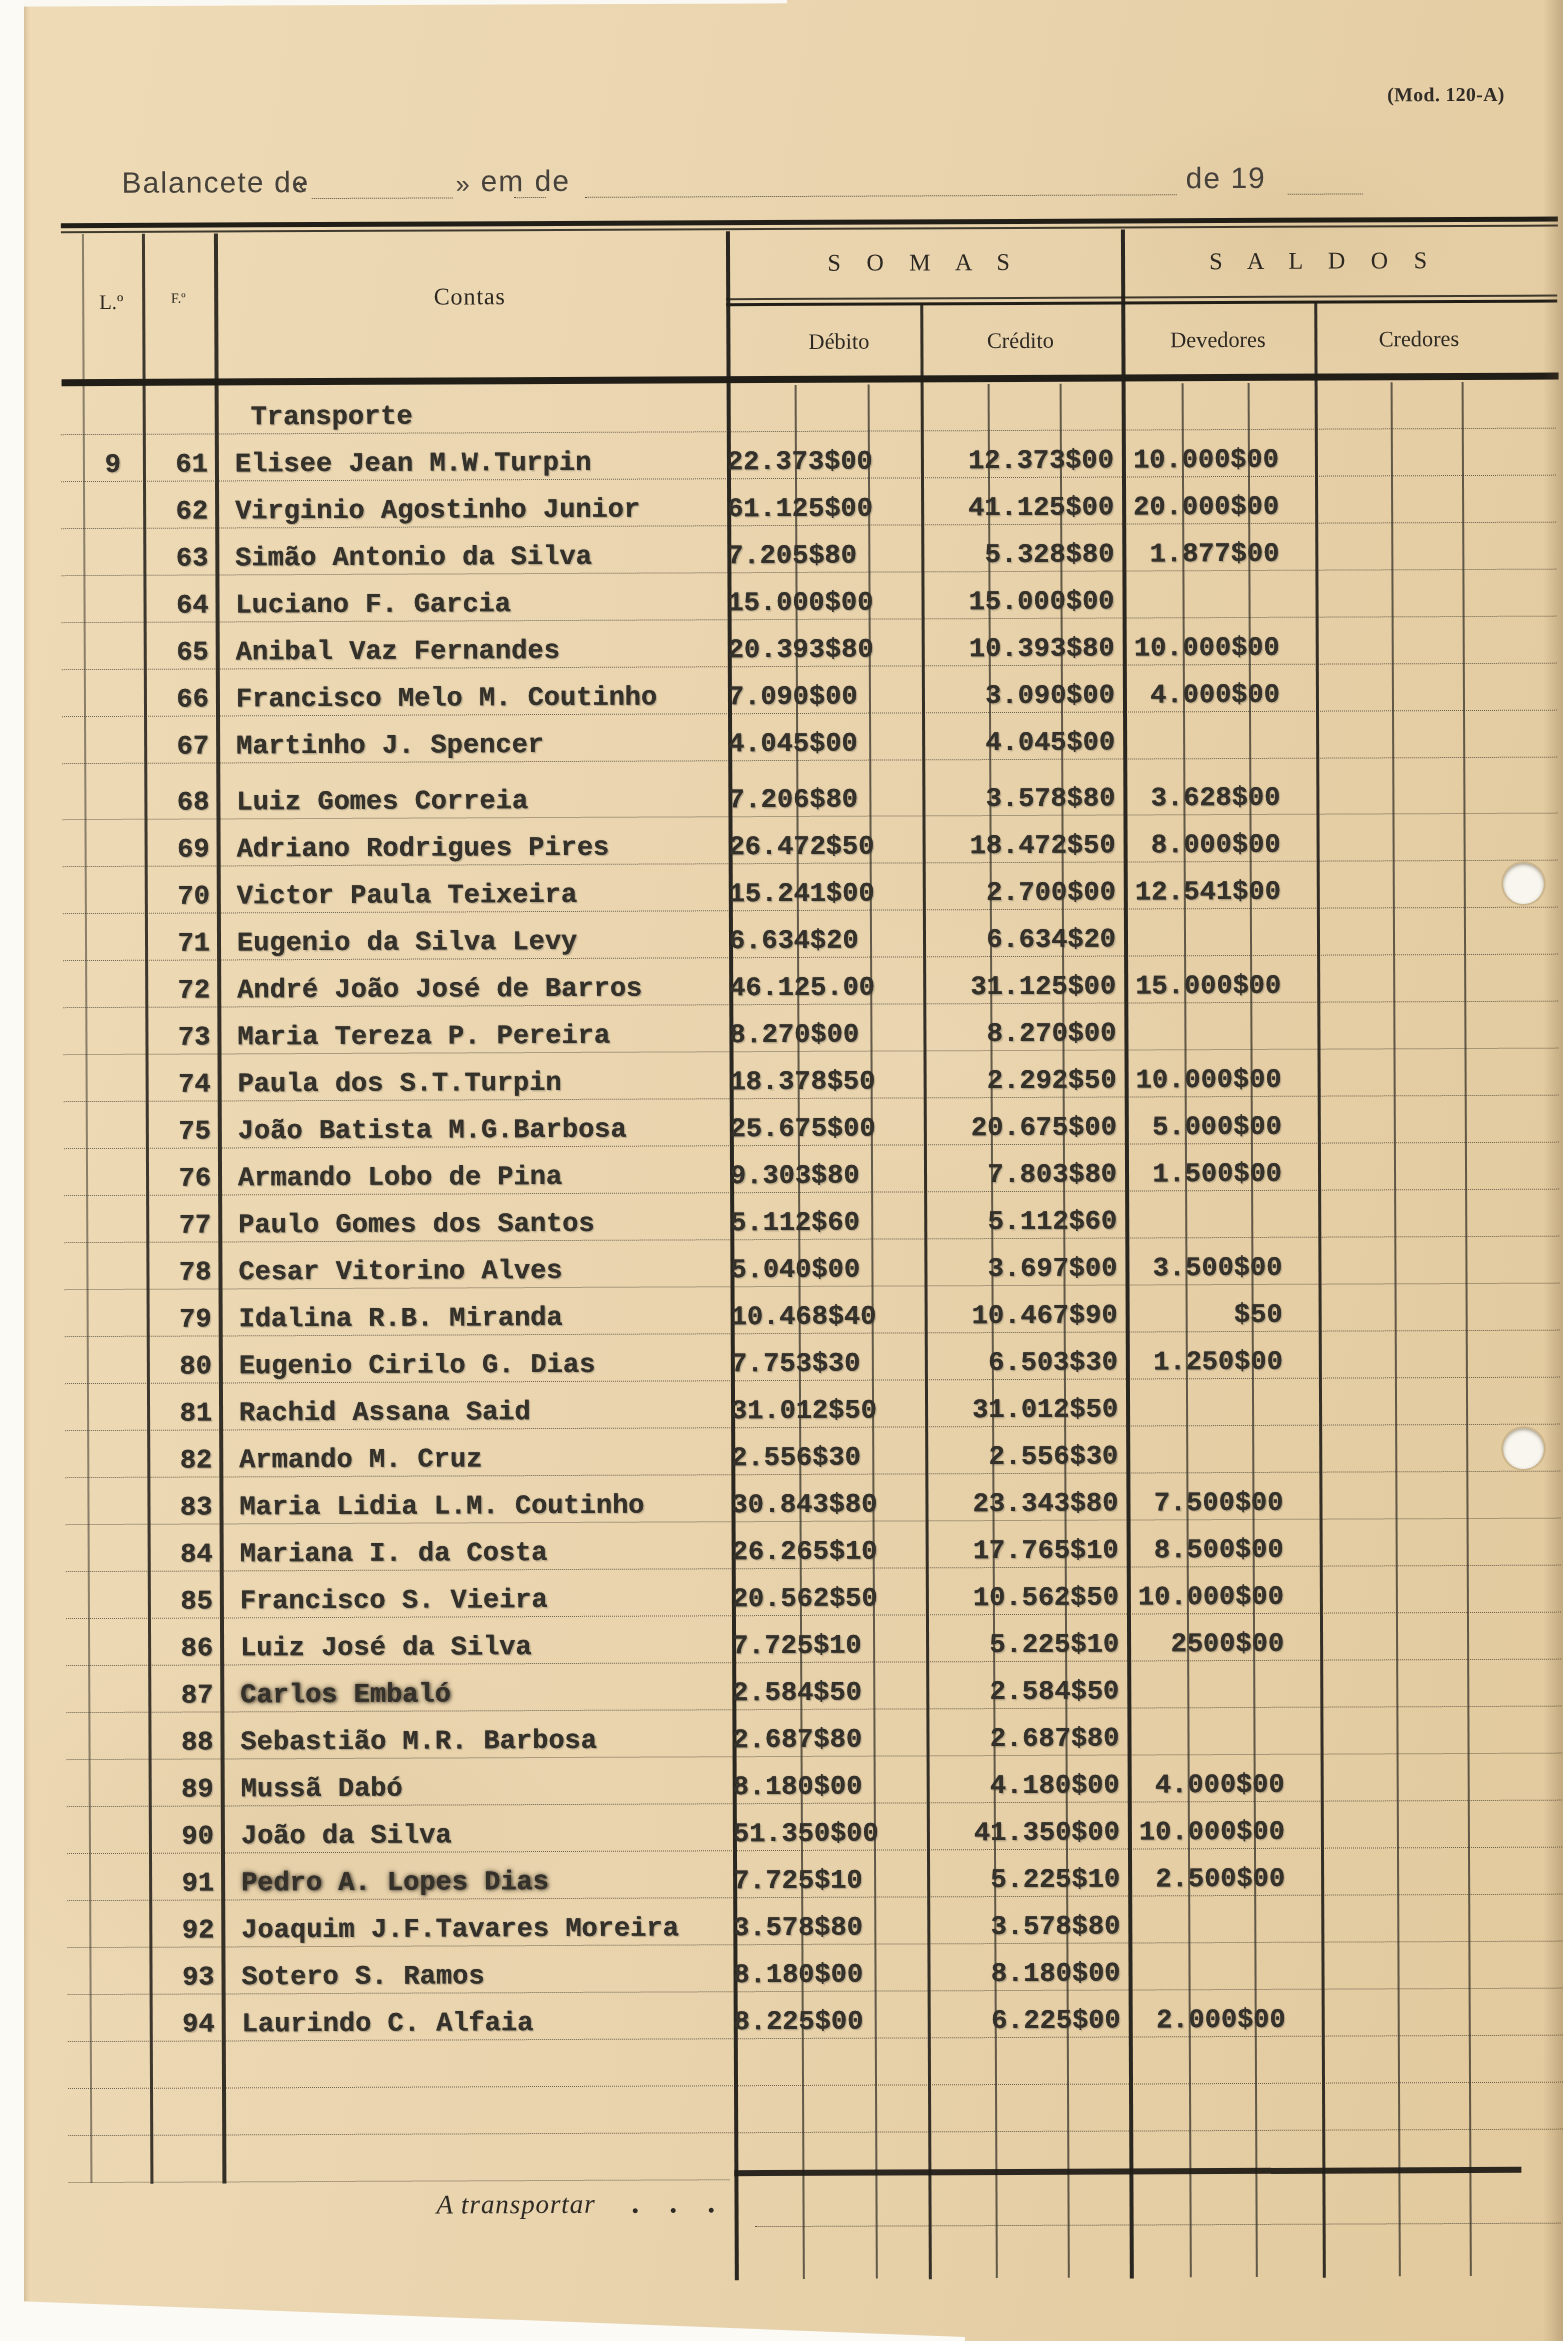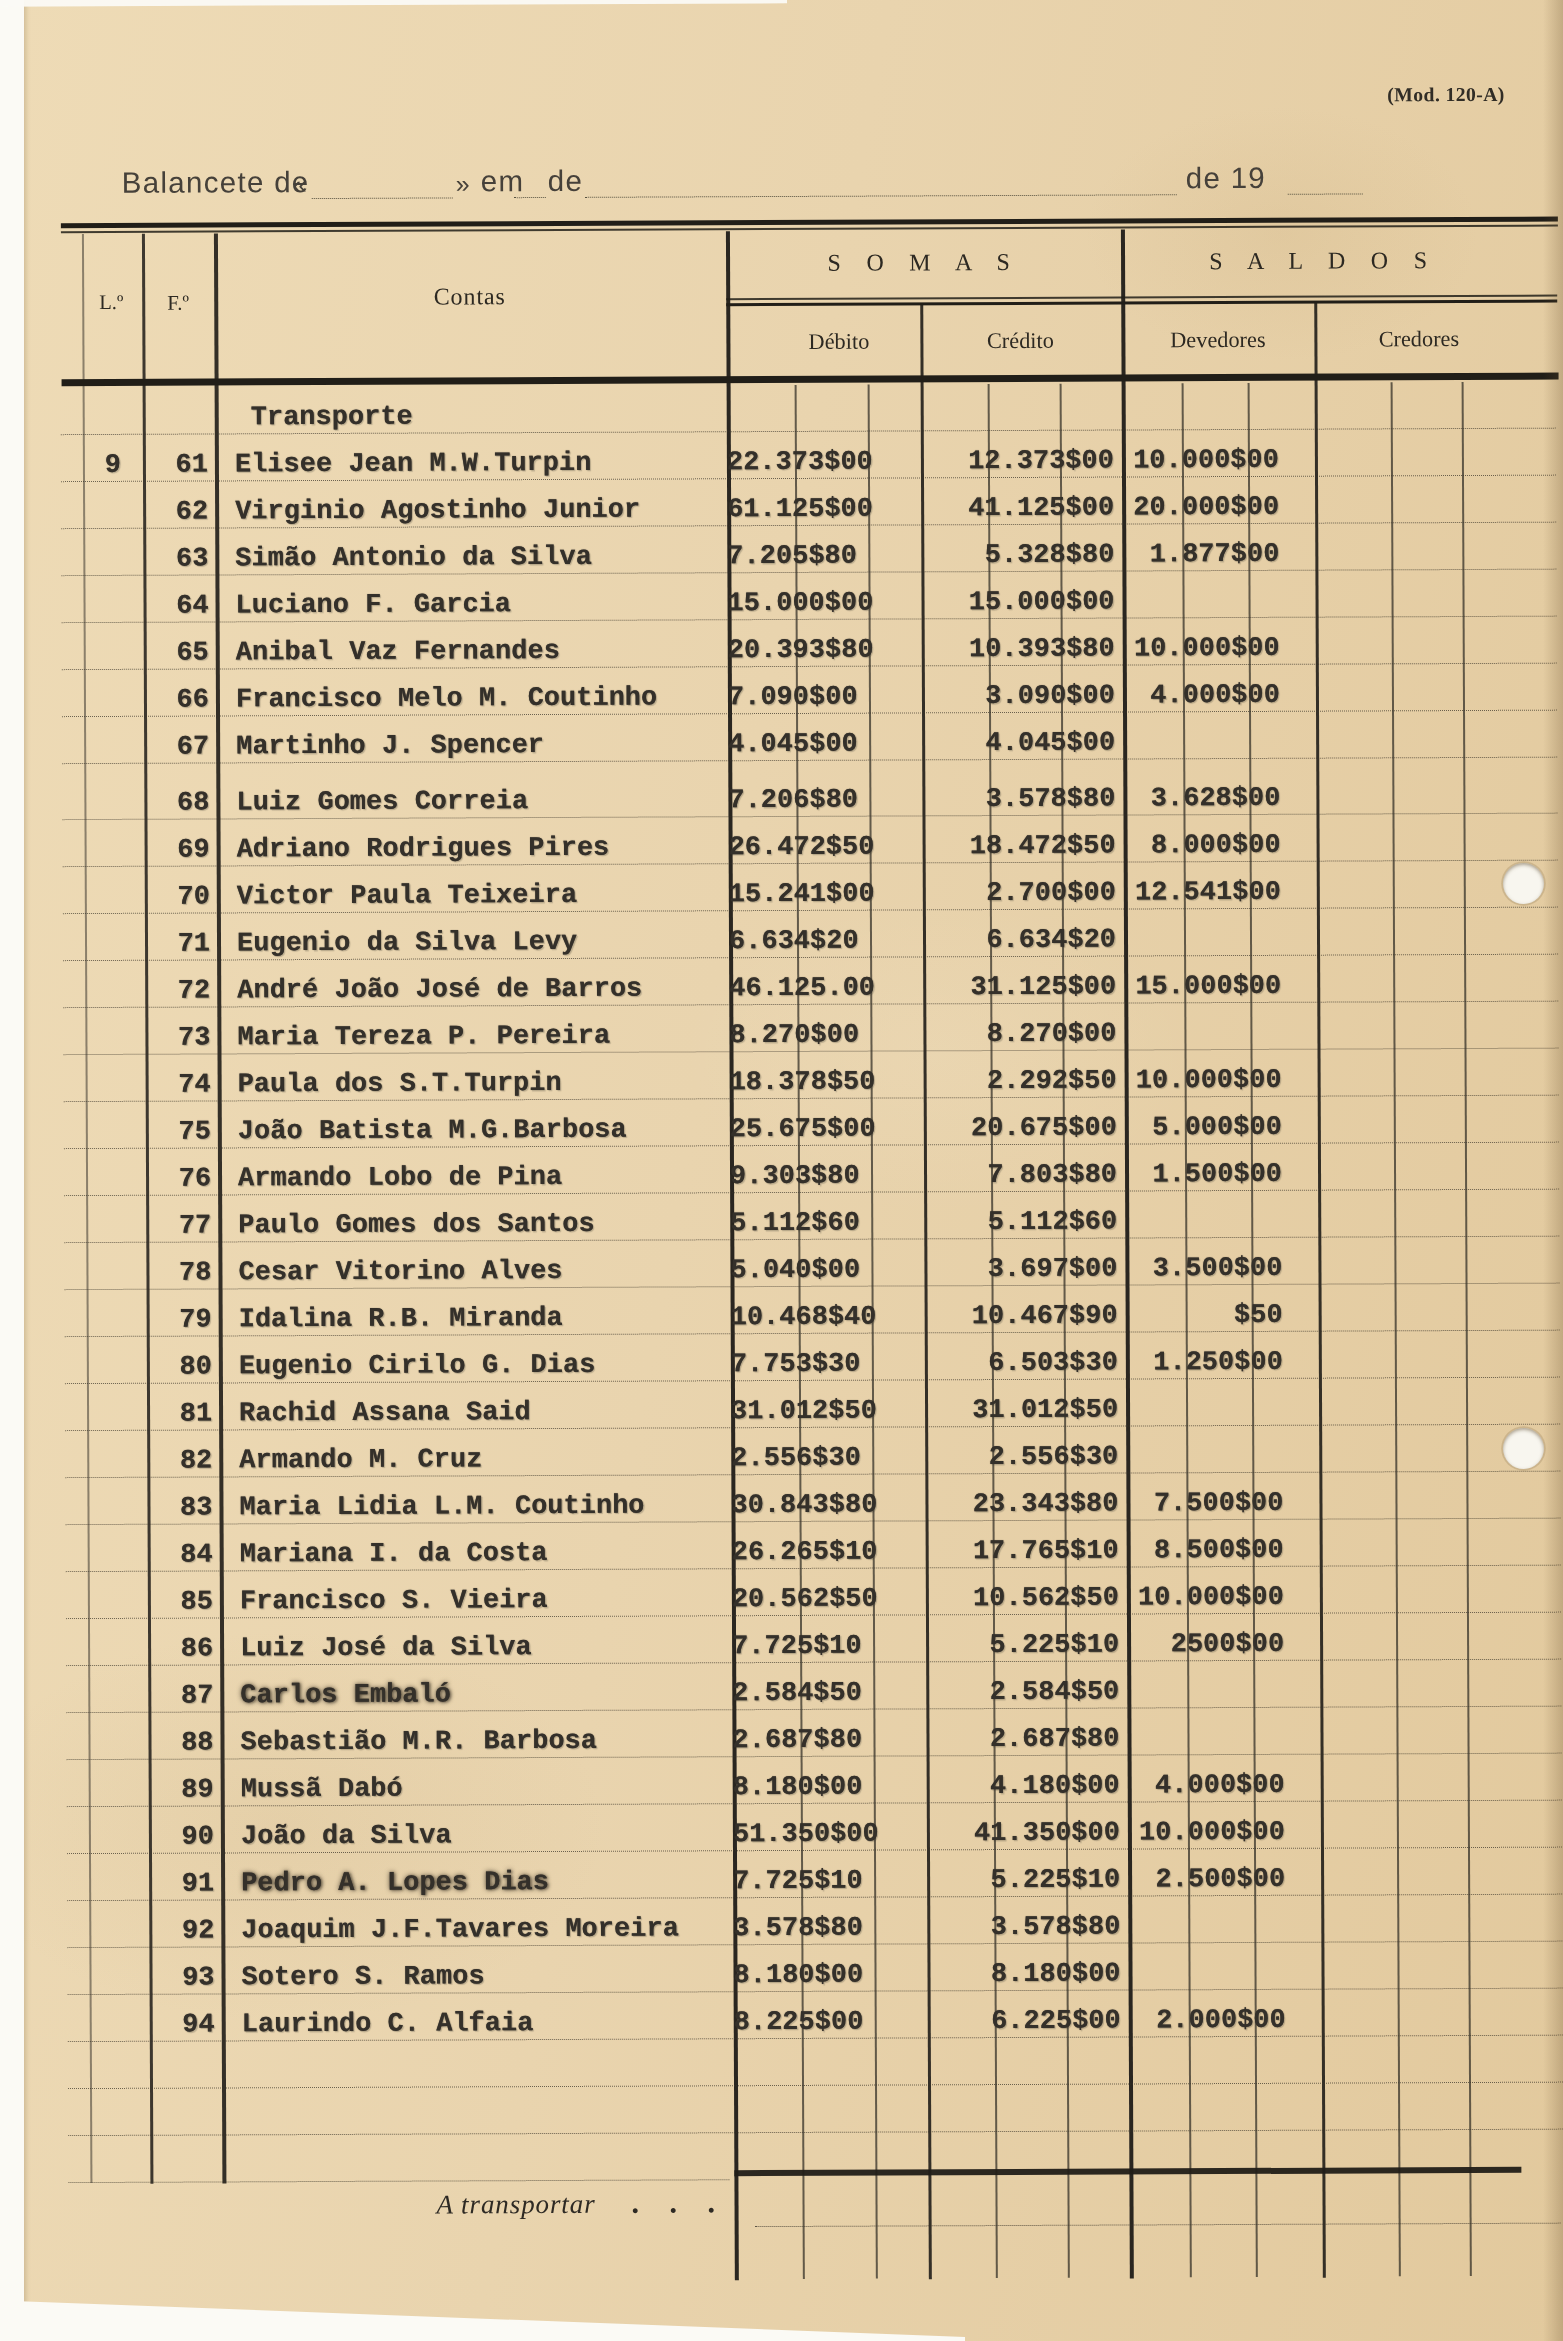--- a/index.html
+++ b/index.html
@@ -30,37 +30,37 @@
   
   .print{color:#35312a;}
   .mod{position:absolute;left:1391px;top:86px;font:bold 19.7px "Liberation Serif",serif;color:#312d26;letter-spacing:0.4px;}
 
   .title{position:absolute;top:150px;left:0;width:1563px;height:54px;font-family:"Liberation Sans",sans-serif;color:#46413a;font-size:29.5px;letter-spacing:1.3px;}
   .title span{position:absolute;bottom:7.2px;white-space:nowrap;}
   .t-prefix{left:125px;}
   .t-oq{left:296px;font-size:25px;bottom:5.4px;}
   .t-cq{left:459px;font-size:25px;bottom:5.4px;}
   .t-em{left:484px;}
-  .t-de{left:551px;}
+  .t-de{left:538px;}
   .t-de19{left:1189px;}
   .blank{position:absolute;bottom:9px;border-bottom:1.8px dotted #55503f;height:27px;}
   .b1{left:315px;width:141px;}
   .b2{left:517px;width:32px;}
   .b3{left:588px;width:592px;}
   .b4{left:1291px;width:75px;}
 
   
   .vline{position:absolute;background:#2a2620;}
   .hline{position:absolute;background:#211e18;}
   .hdot{position:absolute;border-top:1.8px dotted rgba(58,52,42,.8);height:0;}
 
   
   .hl{position:absolute;text-align:center;color:#2d2922;font-family:"Liberation Serif",serif;}
   .hl-lo{left:83px;width:62px;top:288px;font-size:20.6px;}
-  .hl-fo{left:145px;width:72px;top:288px;font-size:21px;}
+  .hl-fo{left:145px;width:72px;top:288px;font-size:14px;}
   .hl-contas{left:217px;width:511px;top:282px;font-size:24px;letter-spacing:0.9px;}
   .hl-somas{left:729px;width:395px;top:250px;font-size:24px;letter-spacing:9.8px;}
   .hl-saldos{left:1124px;width:404px;top:250px;font-size:24px;letter-spacing:9.8px;}
   .hl-sub{top:329px;font-size:22.3px;}
   .hl-debito{left:729px;width:225px;}
   .hl-credito{left:923px;width:200px;}
   .hl-devedores{left:1124px;width:193px;}
   .hl-credores{left:1317px;width:209px;}
 
   

